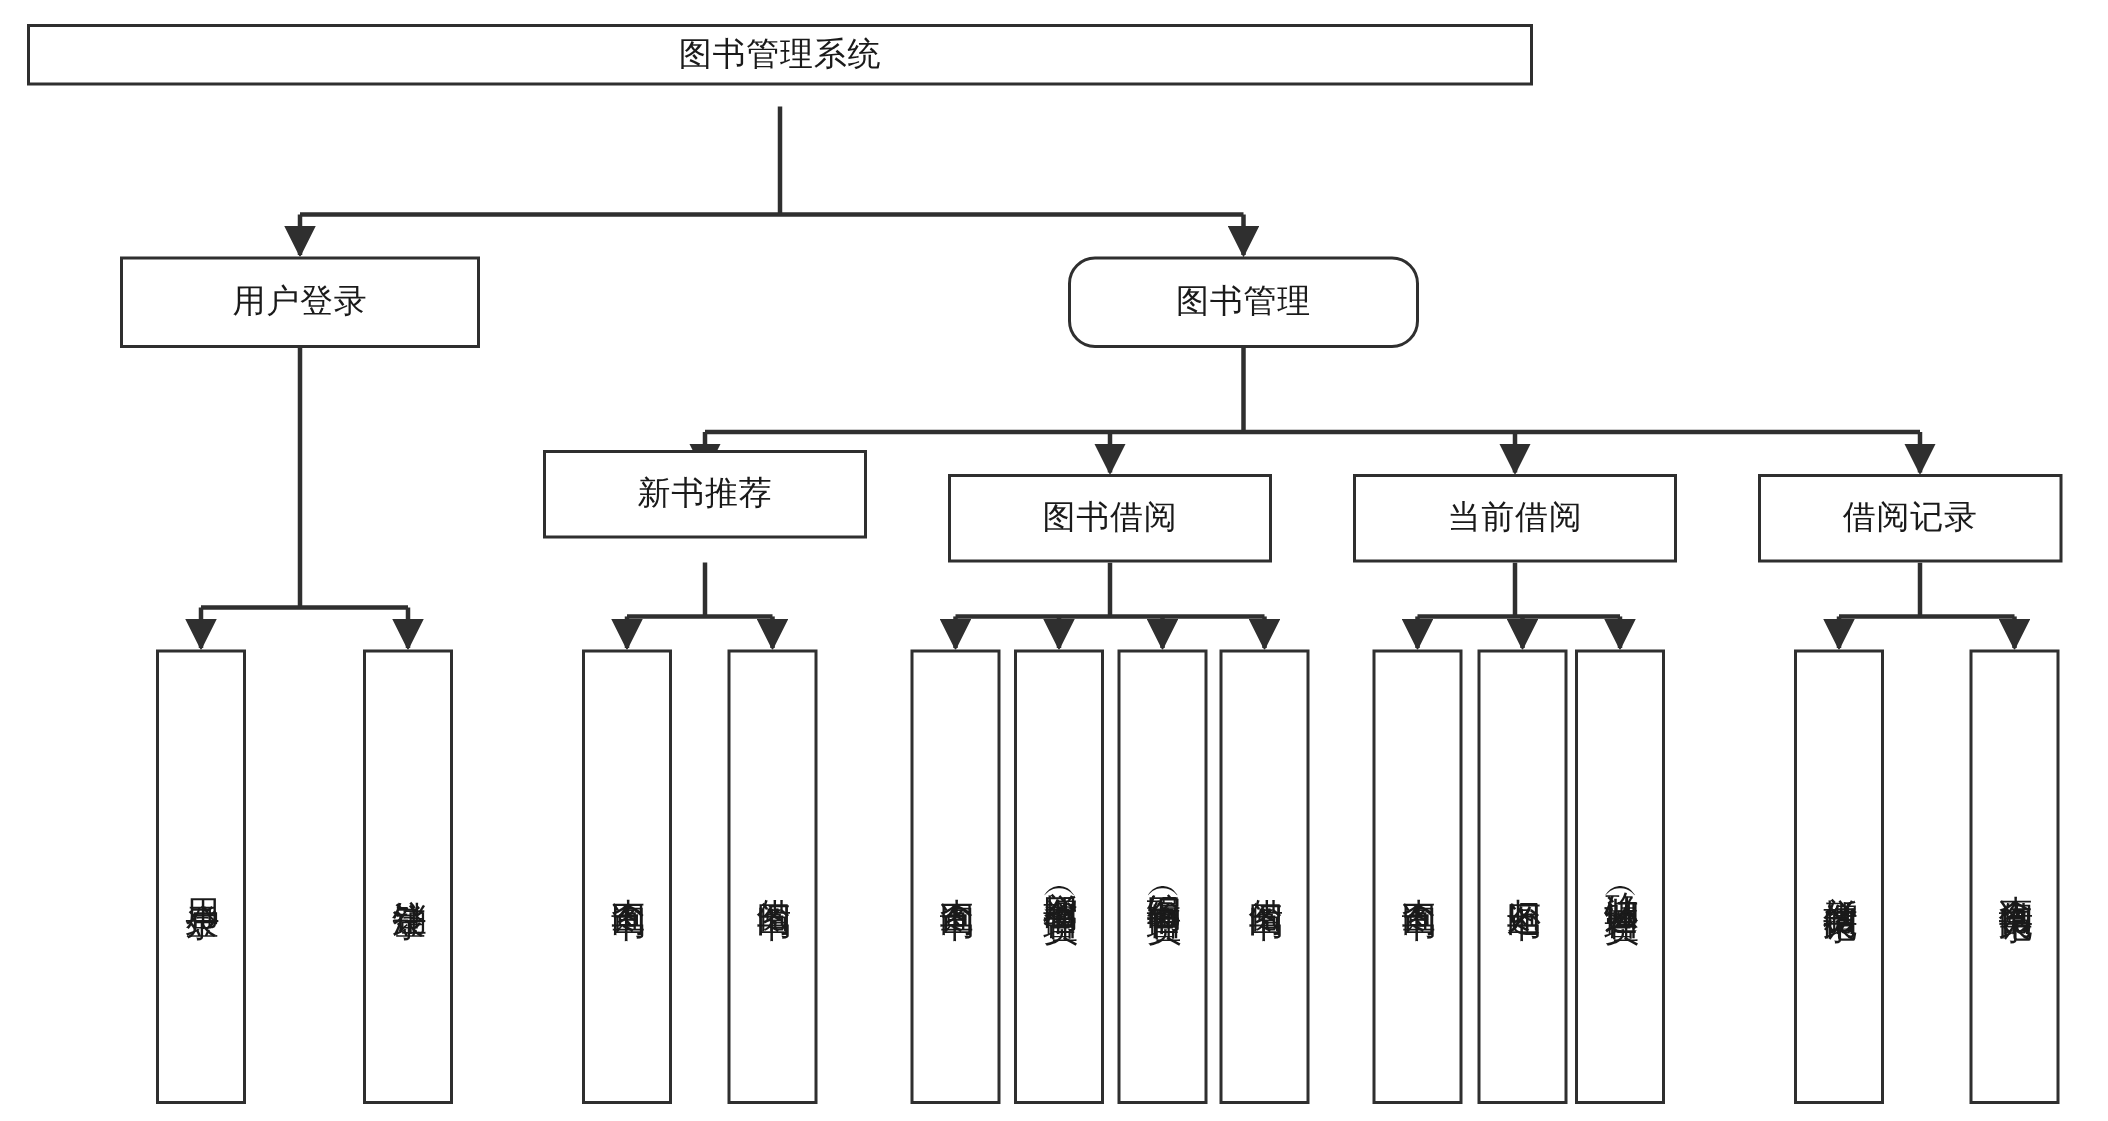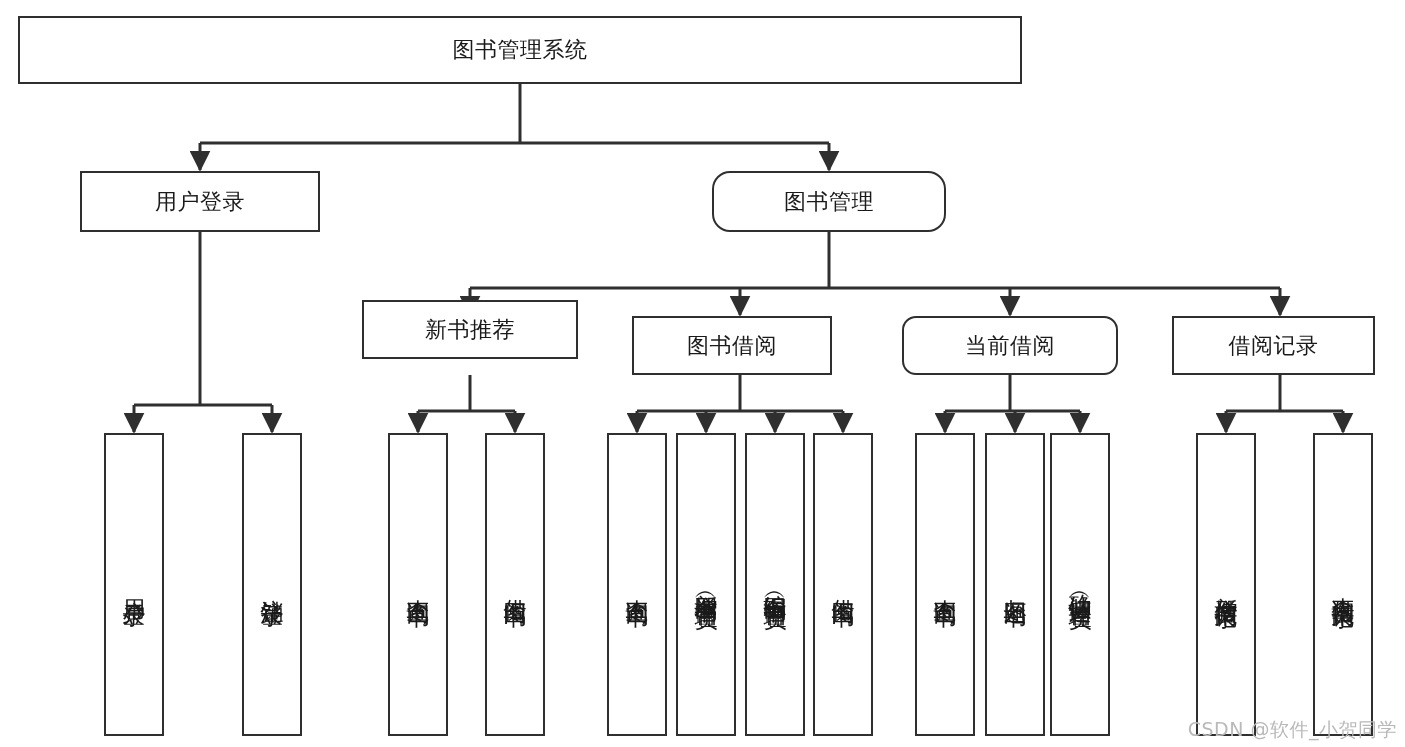--- a/index.html
+++ b/index.html
@@ -109,36 +109,36 @@
         <path d="M 1015 410.96 L 1015 432" marker-end="url(#arrow)"></path>
         <path d="M 1080 410.96 L 1080 432" marker-end="url(#arrow)"></path>
         <path d="M 1280 375 L 1280 410.96"></path>
         <path d="M 1226 410.96 L 1343 410.96"></path>
         <path d="M 1226 410.96 L 1226 432" marker-end="url(#arrow)"></path>
         <path d="M 1343 410.96 L 1343 432" marker-end="url(#arrow)"></path>
       </g>
   </svg>
 
   <div id="nodes">
-      <div class="node horizontal" style="left: 18px; top: 16px; width: 1004px; height: 68px;">
+      <div class="node horizontal" style="left: 18px; top: 16px; width: 1004px; height: 41px;">
         <span class="node-label">图书管理系统</span>
       </div>
       <div class="node horizontal" style="left: 80px; top: 171px; width: 240px; height: 61px;">
         <span class="node-label">用户登录</span>
       </div>
       <div class="node horizontal" style="left: 712px; top: 171px; width: 234px; height: 61px; border-radius: 18px;">
         <span class="node-label">图书管理</span>
       </div>
       <div class="node horizontal" style="left: 362px; top: 300px; width: 216px; height: 59px;">
         <span class="node-label">新书推荐</span>
       </div>
-      <div class="node horizontal" style="left: 632px; top: 316px; width: 200px; height: 59px;">
+      <div class="node horizontal" style="left: 632px; top: 316px; width: 216px; height: 59px;">
         <span class="node-label">图书借阅</span>
       </div>
-      <div class="node horizontal" style="left: 902px; top: 316px; width: 216px; height: 59px; border-radius: 14px;">
+      <div class="node horizontal" style="left: 902px; top: 316px; width: 216px; height: 59px;">
         <span class="node-label">当前借阅</span>
       </div>
       <div class="node horizontal" style="left: 1172px; top: 316px; width: 203px; height: 59px;">
         <span class="node-label">借阅记录</span>
       </div>
       <div class="node vertical" style="left: 104px; top: 433px; width: 60px; height: 303px;">
         <span class="node-label">用户登录</span>
       </div>
       <div class="node vertical" style="left: 242px; top: 433px; width: 60px; height: 303px;">
         <span class="node-label">注销登录</span>
@@ -171,14 +171,13 @@
         <span class="node-label">确认归还（管理员）</span>
       </div>
       <div class="node vertical" style="left: 1196px; top: 433px; width: 60px; height: 303px;">
         <span class="node-label">新增借阅记录</span>
       </div>
       <div class="node vertical" style="left: 1313px; top: 433px; width: 60px; height: 303px;">
         <span class="node-label">查询借阅记录</span>
       </div>
     </div>
 
-  <div id="watermark">CSDN @软件_小贺同学</div>
 </div>
 
 </body></html>

